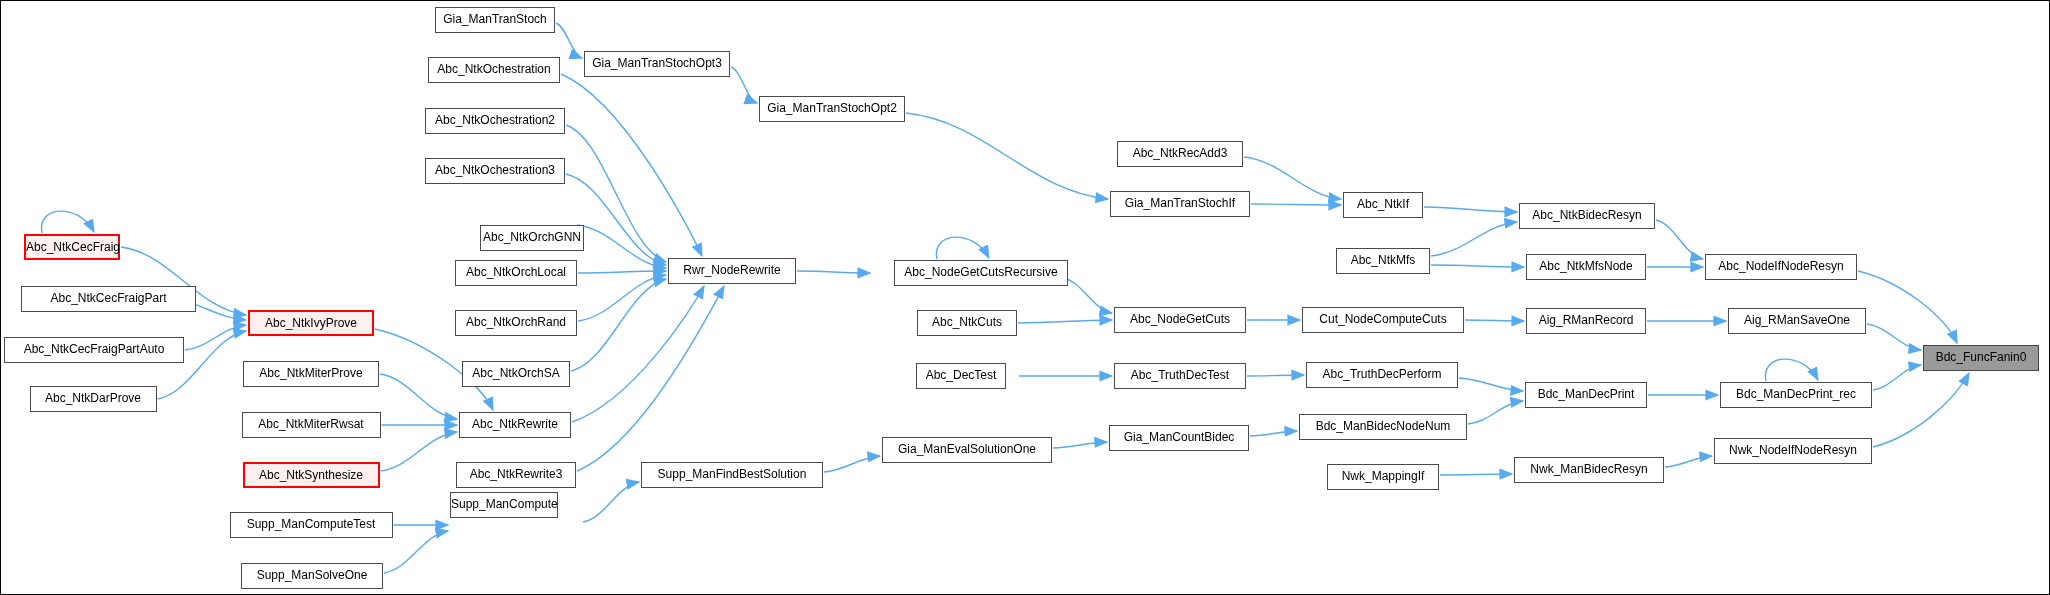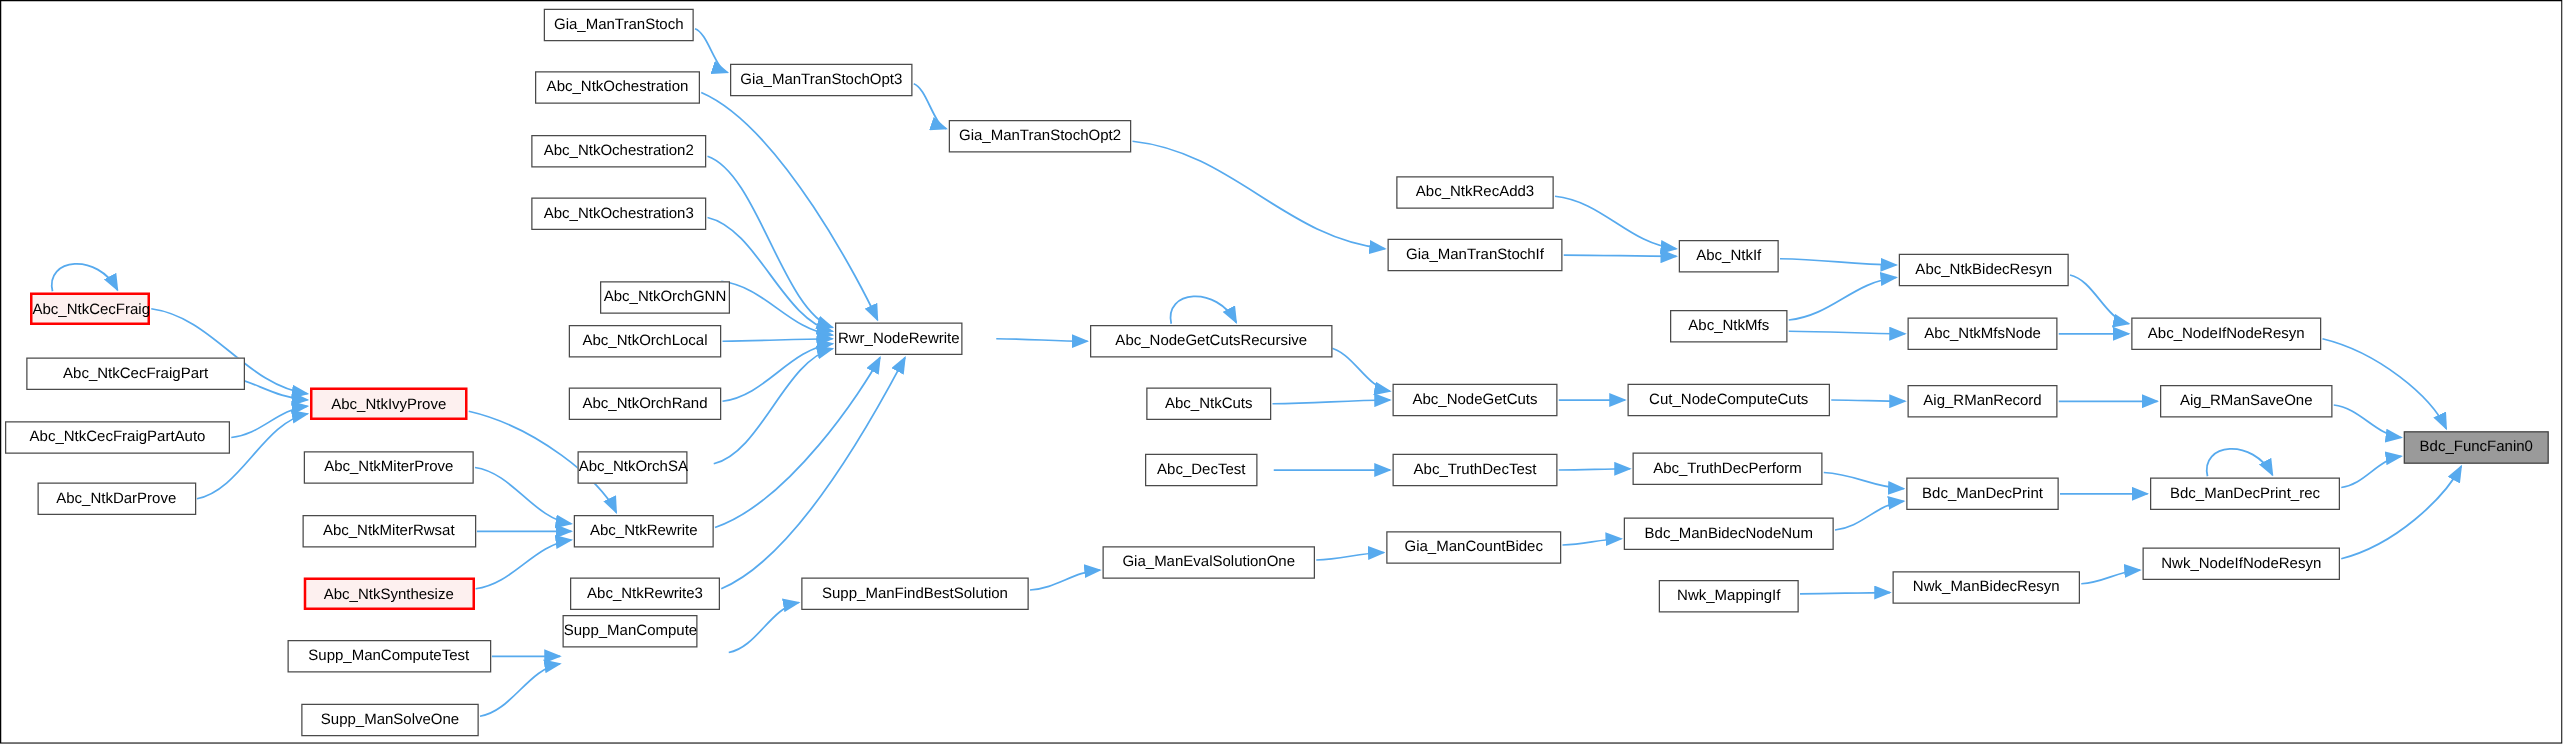--- a/index.html
+++ b/index.html
@@ -111,29 +111,29 @@
       <div class="node entry" style="left: 241.5px; top: 461px; width: 137px;">Abc_NtkSynthesize</div>
       <div class="node" style="left: 228.5px; top: 511px; width: 163px;">Supp_ManComputeTest</div>
       <div class="node" style="left: 240px; top: 562px; width: 142px;">Supp_ManSolveOne</div>
       <div class="node" style="left: 434px; top: 6px; width: 120px;">Gia_ManTranStoch</div>
       <div class="node" style="left: 427px; top: 56px; width: 132px;">Abc_NtkOchestration</div>
       <div class="node" style="left: 424px; top: 107px; width: 140px;">Abc_NtkOchestration2</div>
       <div class="node" style="left: 424px; top: 157px; width: 140px;">Abc_NtkOchestration3</div>
       <div class="node" style="left: 479px; top: 209px; width: 104px; margin-top: 15px;">Abc_NtkOrchGNN</div>
       <div class="node" style="left: 454px; top: 259px; width: 122px;">Abc_NtkOrchLocal</div>
       <div class="node" style="left: 454px; top: 309px; width: 122px;">Abc_NtkOrchRand</div>
-      <div class="node" style="left: 461px; top: 360px; width: 88px;">Abc_NtkOrchSA</div>
+      <div class="node" style="left: 461px; top: 360px; width: 108px;">Abc_NtkOrchSA</div>
       <div class="node" style="left: 458px; top: 411px; width: 112px;">Abc_NtkRewrite</div>
       <div class="node" style="left: 455px; top: 461px; width: 120px;">Abc_NtkRewrite3</div>
       <div class="node" style="left: 449px; top: 491px; width: 108px;">Supp_ManCompute</div>
-      <div class="node" style="left: 667px; top: 257px; width: 102px;">Rwr_NodeRewrite</div>
+      <div class="node" style="left: 667px; top: 257px; width: 128px;">Rwr_NodeRewrite</div>
       <div class="node" style="left: 640px; top: 461px; width: 182px;">Supp_ManFindBestSolution</div>
       <div class="node" style="left: 583px; top: 50px; width: 146px;">Gia_ManTranStochOpt3</div>
       <div class="node" style="left: 758px; top: 95px; width: 146px;">Gia_ManTranStochOpt2</div>
-      <div class="node" style="left: 871px; top: 259px; width: 194px;">Abc_NodeGetCutsRecursive</div>
+      <div class="node" style="left: 893px; top: 259px; width: 174px;">Abc_NodeGetCutsRecursive</div>
       <div class="node" style="left: 916px; top: 309px; width: 100px;">Abc_NtkCuts</div>
       <div class="node" style="left: 915px; top: 362px; width: 90px;">Abc_DecTest</div>
       <div class="node" style="left: 881px; top: 436px; width: 170px;">Gia_ManEvalSolutionOne</div>
       <div class="node" style="left: 1116px; top: 140px; width: 126px;">Abc_NtkRecAdd3</div>
       <div class="node" style="left: 1109px; top: 190px; width: 140px;">Gia_ManTranStochIf</div>
       <div class="node" style="left: 1113px; top: 306px; width: 132px;">Abc_NodeGetCuts</div>
       <div class="node" style="left: 1113px; top: 362px; width: 132px;">Abc_TruthDecTest</div>
       <div class="node" style="left: 1108px; top: 424px; width: 140px;">Gia_ManCountBidec</div>
       <div class="node" style="left: 1342px; top: 191px; width: 80px;">Abc_NtkIf</div>
       <div class="node" style="left: 1335px; top: 247px; width: 94px;">Abc_NtkMfs</div>

